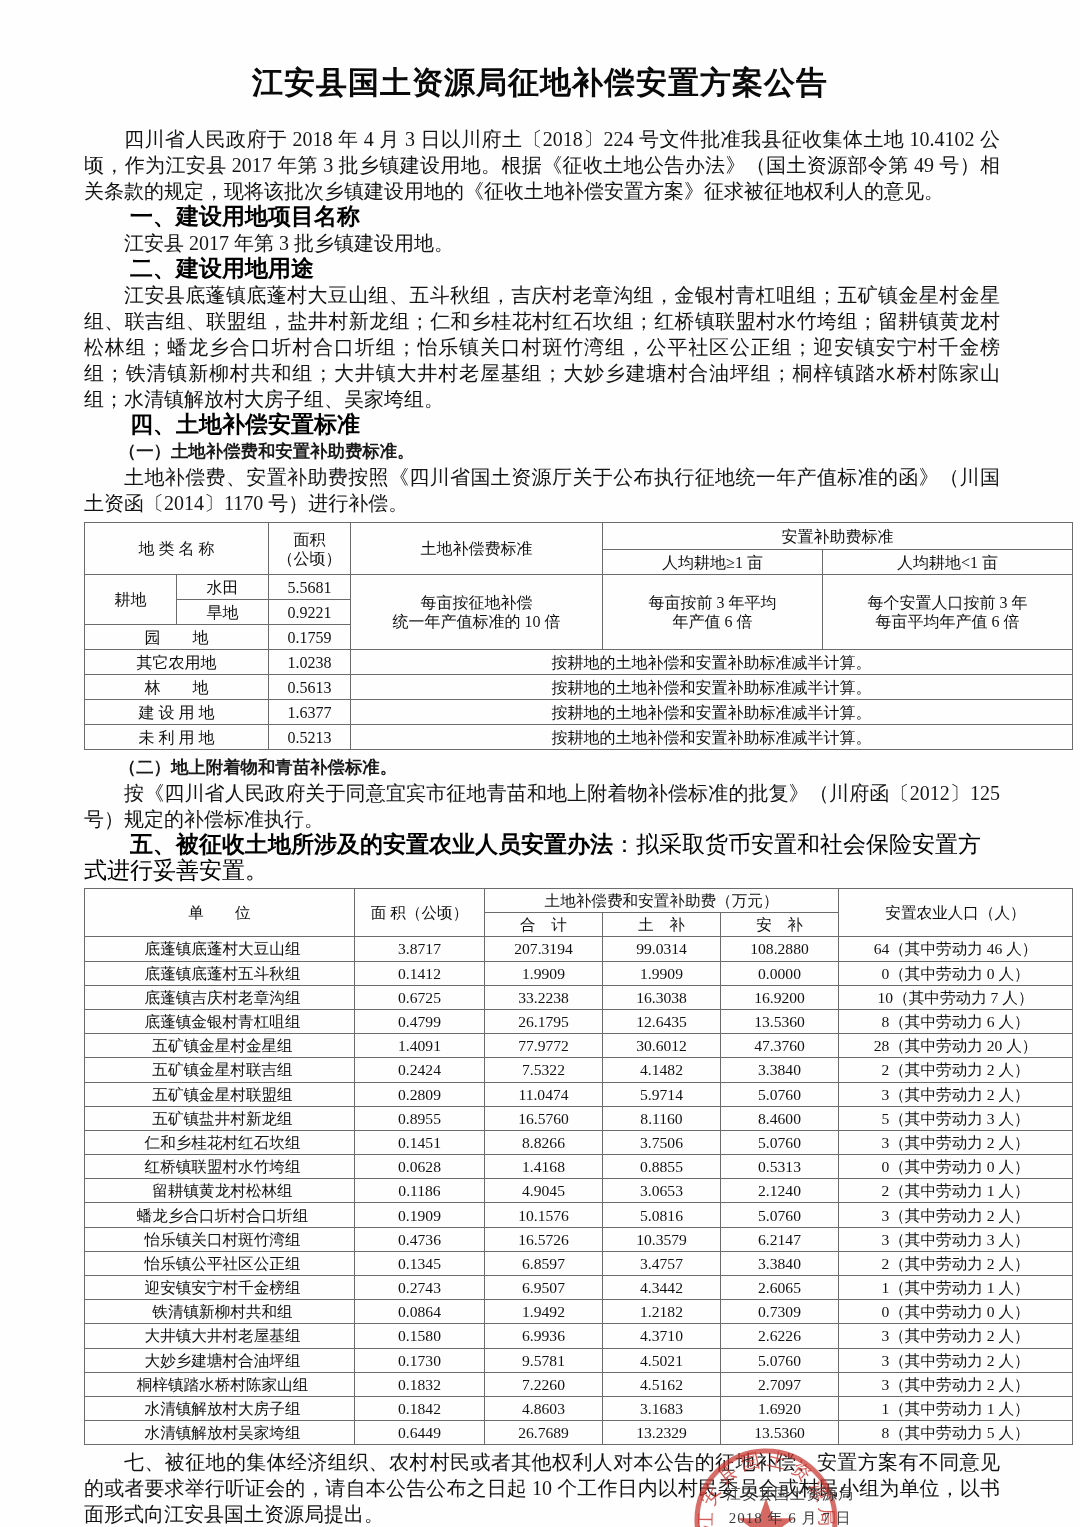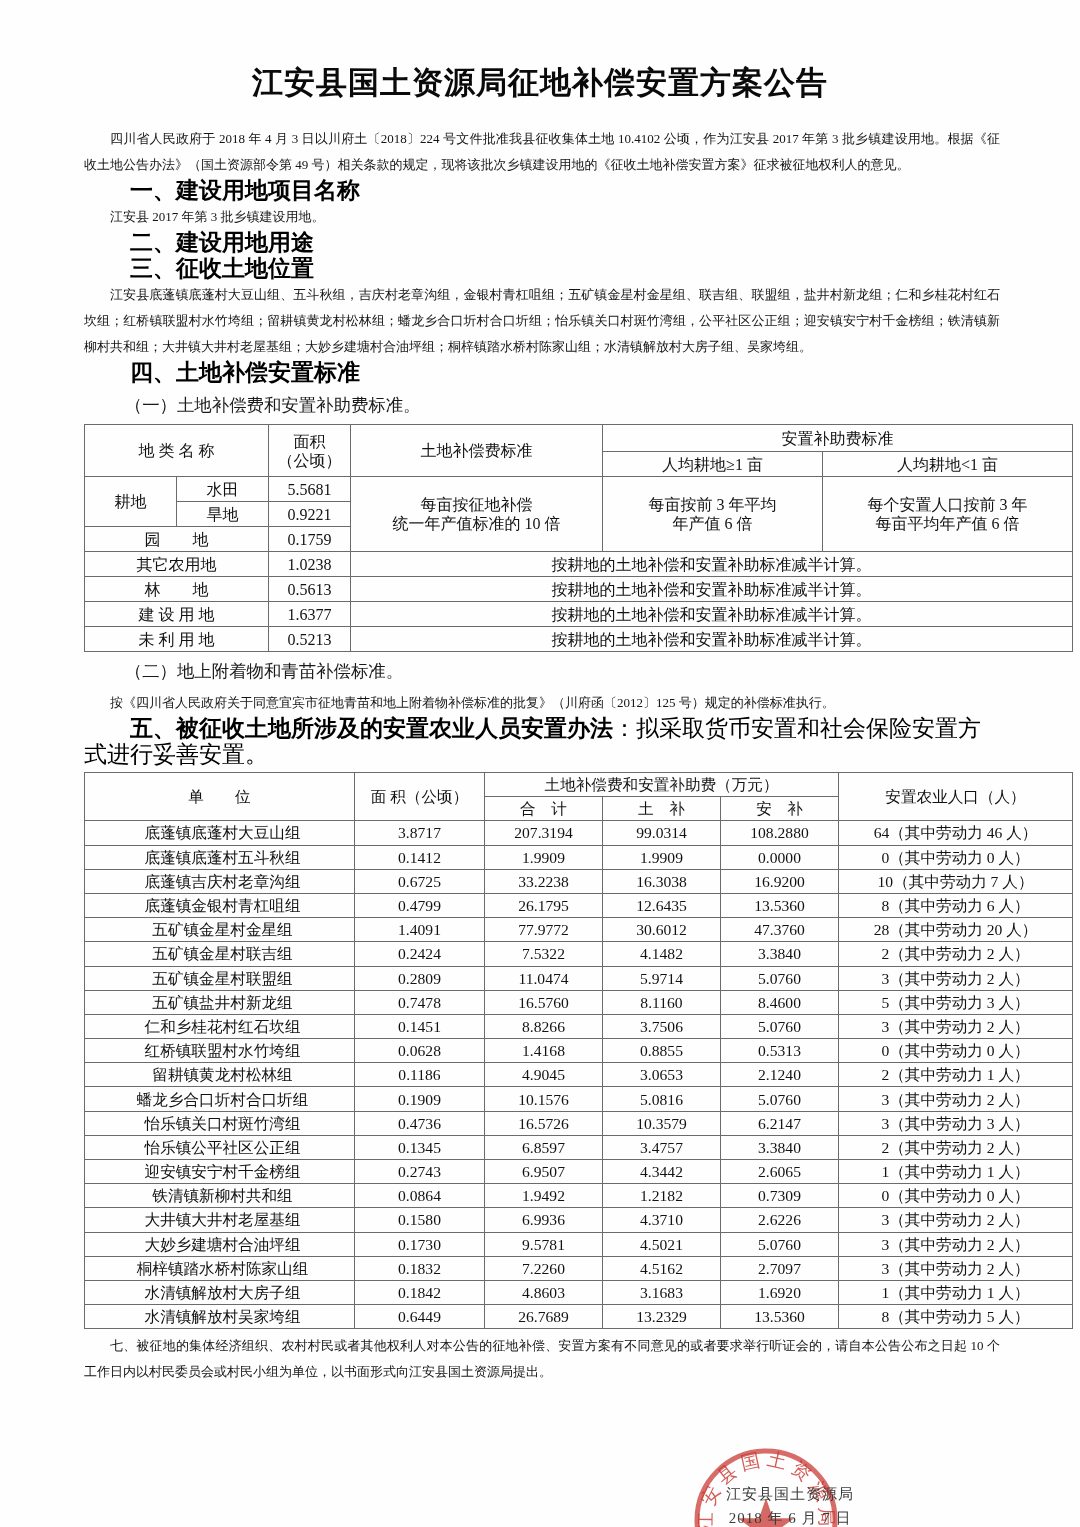--- a/index.html
+++ b/index.html
@@ -21,41 +21,41 @@
     font-size:31px;
     letter-spacing:1px;
     margin:62px 0 0 0;
     color:#0a0a0a;
   }
 
   .body-wrap{ padding:0 80px 0 84px; margin-top:22px; }
 
   p.para{
     margin:0 0 0 0;
-    font-size:13px;
+    font-size:20px;
     line-height:26px;
     text-align:justify;
     text-justify:inter-ideograph;
     text-indent:2em;
     color:#141414;
   }
   h3.sec{
     margin:0;
     font-size:23px;
     line-height:26px;
     font-weight:bold;
     text-indent:2em;
     color:#000;
   }
   h3.sec .rest{ font-weight:normal; }
   .subsec{
-    margin:6px;
+    margin:0;
     font-size:17.4px;
     line-height:26px;
-    font-weight:normal;
+    font-weight:bold;
     text-indent:2em;
   }
 
   table.t{
     border-collapse:collapse;
     width:100%;
     font-size:16px;
     color:#121212;
     table-layout:fixed;
     border-radius:18px;
@@ -106,25 +106,25 @@
 
   <div class="body-wrap">
 
     <p class="para">四川省人民政府于 2018 年 4 月 3 日以川府土〔2018〕224 号文件批准我县征收集体土地 10.4102 公顷，作为江安县 2017 年第 3 批乡镇建设用地。根据《征收土地公告办法》（国土资源部令第 49 号）相关条款的规定，现将该批次乡镇建设用地的《征收土地补偿安置方案》征求被征地权利人的意见。</p>
 
     <h3 class="sec">一、建设用地项目名称</h3>
     <p class="para">江安县 2017 年第 3 批乡镇建设用地。</p>
 
     <h3 class="sec">二、建设用地用途</h3>
 
-    <h3 class="sec">三、征收土地位置</h3>
     <p class="para">江安县底蓬镇底蓬村大豆山组、五斗秋组，吉庆村老章沟组，金银村青杠咀组；五矿镇金星村金星组、联吉组、联盟组，盐井村新龙组；仁和乡桂花村红石坎组；红桥镇联盟村水竹垮组；留耕镇黄龙村松林组；蟠龙乡合口圻村合口圻组；怡乐镇关口村斑竹湾组，公平社区公正组；迎安镇安宁村千金榜组；铁清镇新柳村共和组；大井镇大井村老屋基组；大妙乡建塘村合油坪组；桐梓镇踏水桥村陈家山组；水清镇解放村大房子组、吴家垮组。</p>
 
     <h3 class="sec">四、土地补偿安置标准</h3>
     <p class="subsec">（一）土地补偿费和安置补助费标准。</p>
+    <p class="para">土地补偿费、安置补助费按照《四川省国土资源厅关于公布执行征地统一年产值标准的函》（川国土资函〔2014〕1170 号）进行补偿。</p>
 
     <div class="tbl1-wrap">
       <table class="t t1">
         <colgroup>
           <col style="width:92px">
             <col style="width:92px">
             <col style="width:82px">
           <col style="width:252px">
             <col style="width:220px">
             <col style="width:250px">
@@ -273,21 +273,21 @@
             <tr>
               <td class="lcell">五矿镇金星村联盟组</td>
               <td>0.2809</td>
               <td>11.0474</td>
               <td>5.9714</td>
               <td>5.0760</td>
               <td>3（其中劳动力 2 人）</td>
             </tr>
             <tr>
               <td class="lcell">五矿镇盐井村新龙组</td>
-              <td>0.7478</td>
+              <td>0.8955</td>
               <td>16.5760</td>
               <td>8.1160</td>
               <td>8.4600</td>
               <td>5（其中劳动力 3 人）</td>
             </tr>
             <tr>
               <td class="lcell">仁和乡桂花村红石坎组</td>
               <td>0.1451</td>
               <td>8.8266</td>
               <td>3.7506</td>

